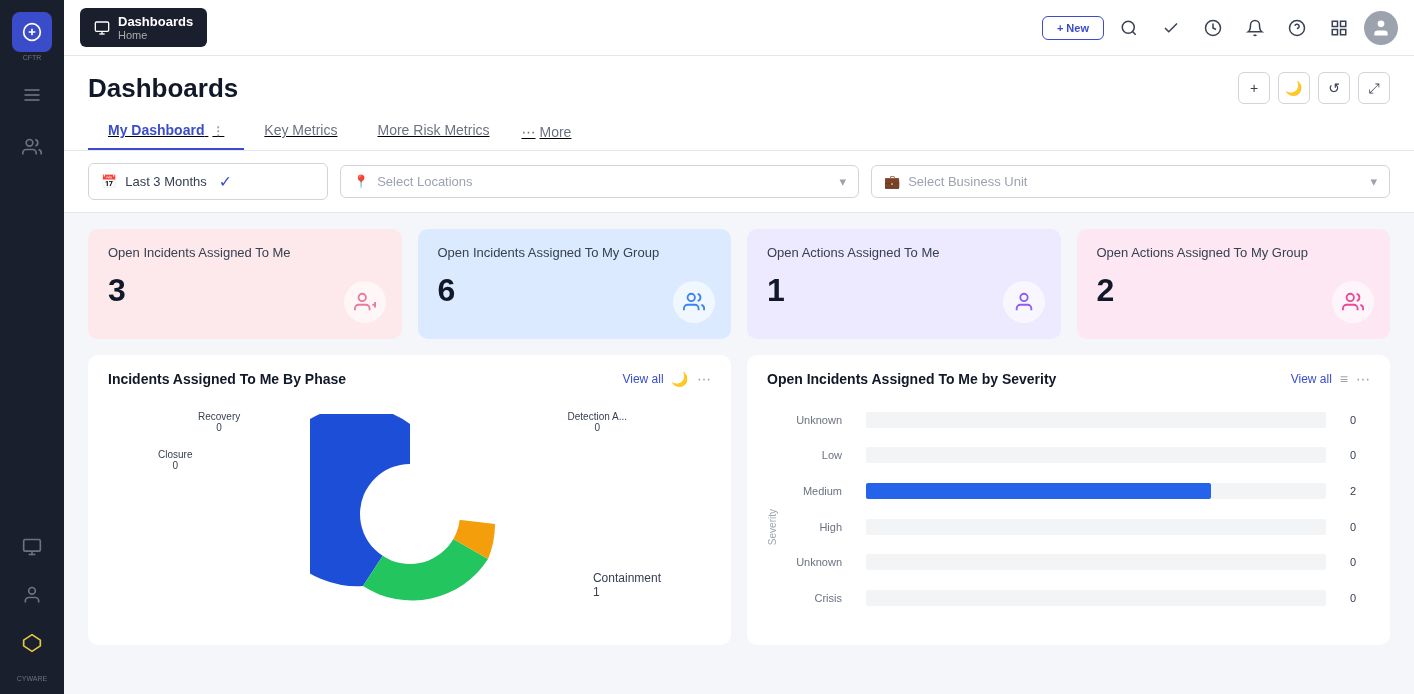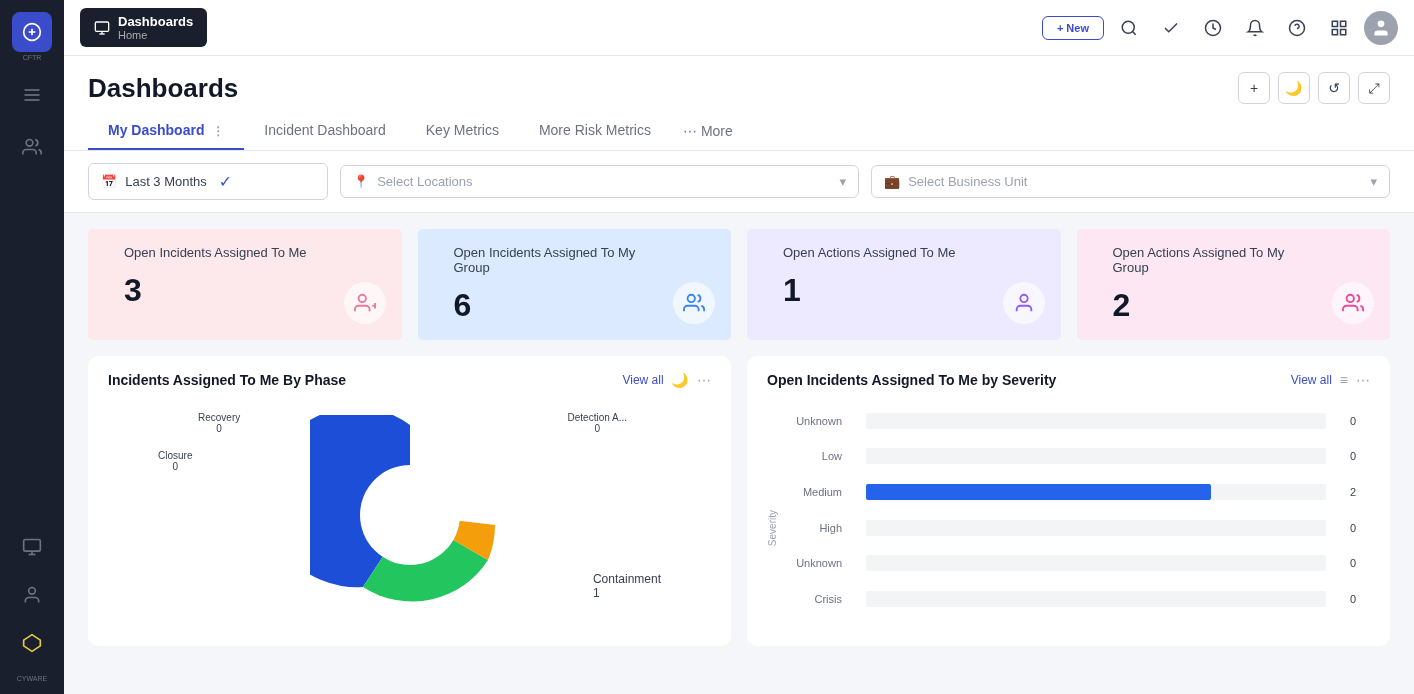--- a/index.html
+++ b/index.html
@@ -122,20 +122,22 @@
       cursor: pointer;
       display: flex; align-items: center; justify-content: center;
       font-size: 14px;
       color: #374151;
     }
 
     .tabs {
       display: flex;
       gap: 0;
       margin-top: 8px;
+      align-items: flex-end;
+      text-decoration: underline;
     }
     .tab {
       padding: 10px 20px;
       font-size: 14px;
       color: #6b7280;
       cursor: pointer;
       border-bottom: 2px solid transparent;
       white-space: nowrap;
     }
     .tab.active {
@@ -166,22 +168,22 @@
 
     
     .metrics {
       display: flex;
       gap: 0;
       padding: 16px 24px;
       gap: 16px;
     }
     .metric-card {
       flex: 1;
-      border-radius: 5px;
-      padding: 16px 36px;
+      border-radius: 10px;
+      padding: 16px 20px;
       position: relative;
       min-height: 110px;
     }
     .metric-card.pink { background: #fde8ec; }
     .metric-card.blue { background: #dbeafe; }
     .metric-card.purple { background: #ede9fe; }
     .metric-card.rose { background: #fce7f3; }
     .metric-card-title {
       font-size: 13px;
       color: #374151;
@@ -405,23 +407,20 @@
           <button class="icon-action-btn">+</button>
           <button class="icon-action-btn">🌙</button>
           <button class="icon-action-btn">↺</button>
           <button class="icon-action-btn">⤢</button>
         </div>
       </div>
       <div class="tabs">
         <div class="tab active">
           <span>My Dashboard</span>
           <span class="tab-indicator">⋮</span>
-        </div>
-        <div class="tab">
-          <span>Incident Dashboard</span>
         </div>
         <div class="tab">
           <span>Key Metrics</span>
         </div>
         <div class="tab">
           <span>More Risk Metrics</span>
         </div>
         <div class="tab-more">
           <span>⋯</span>
           <span>More</span>

